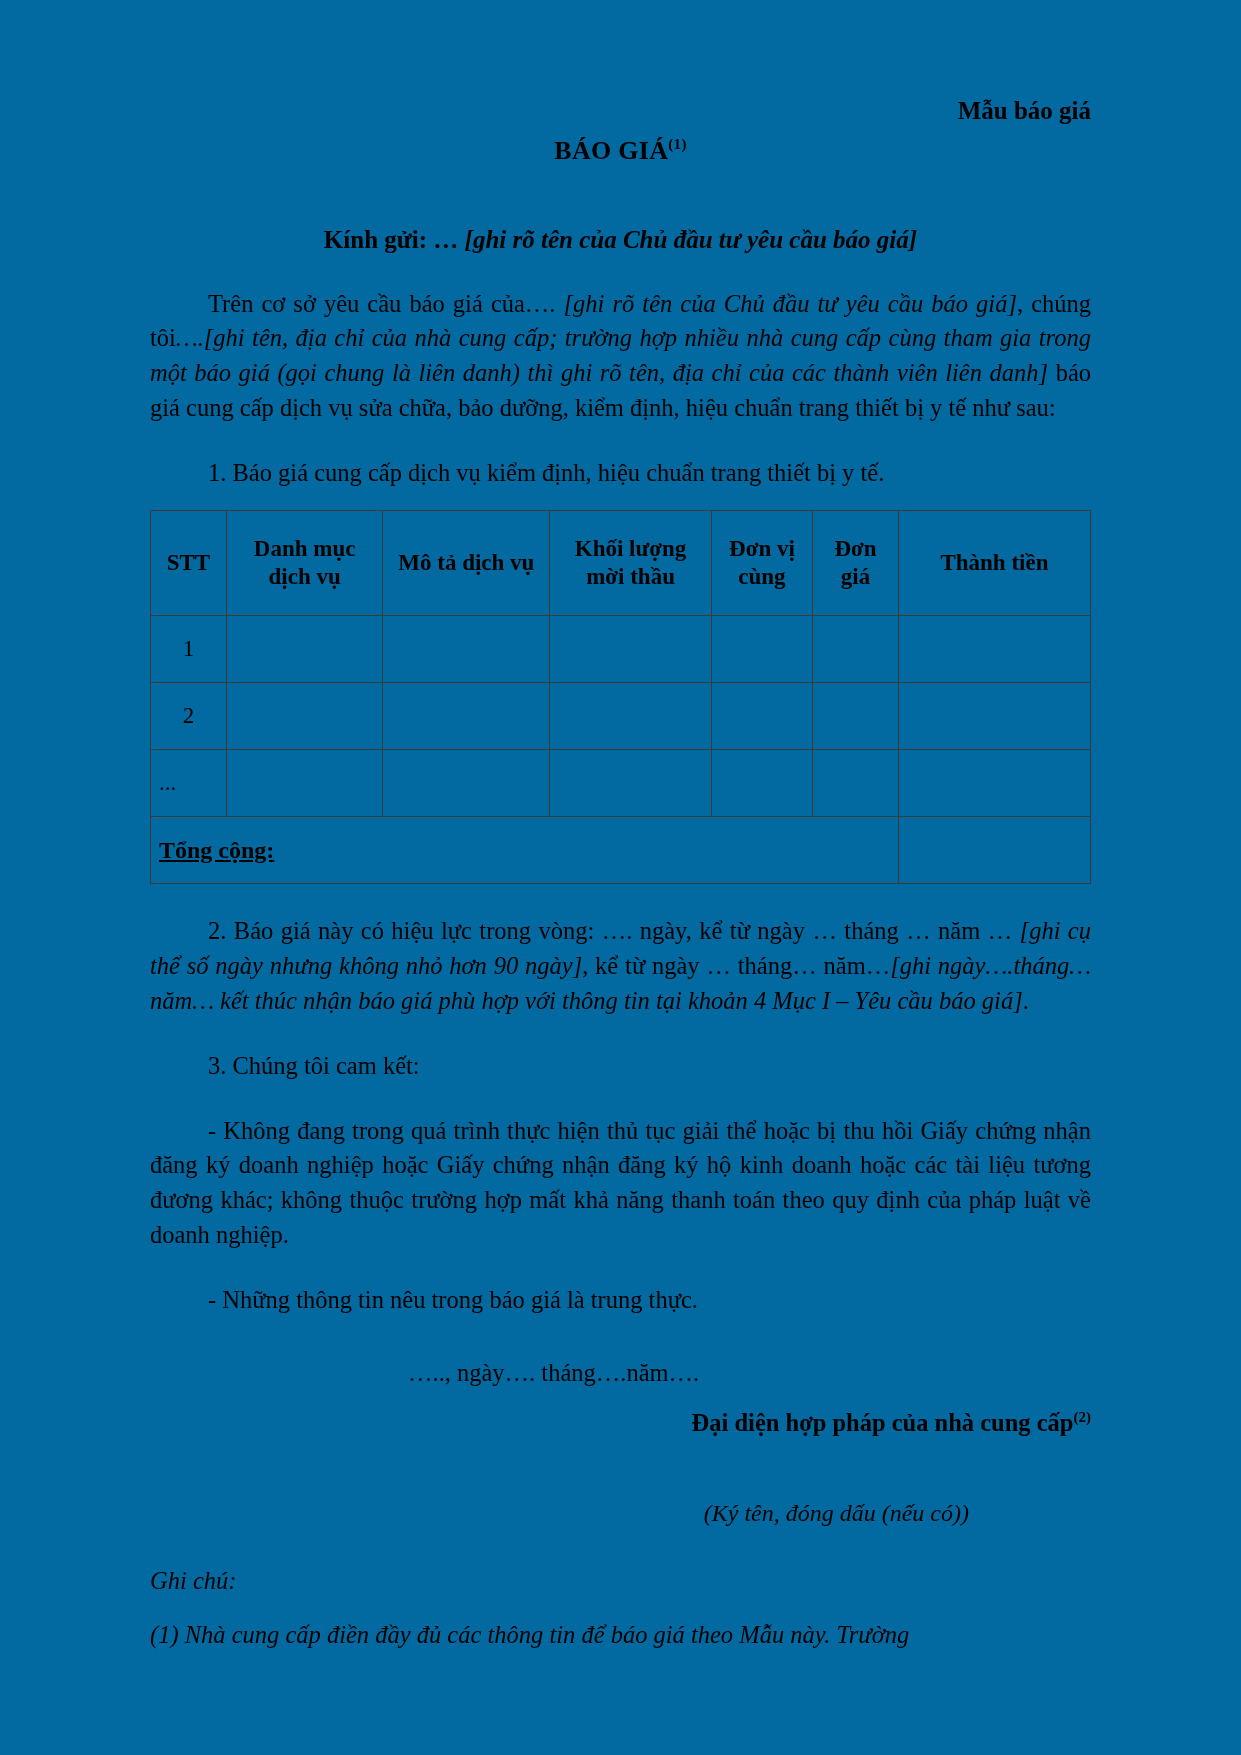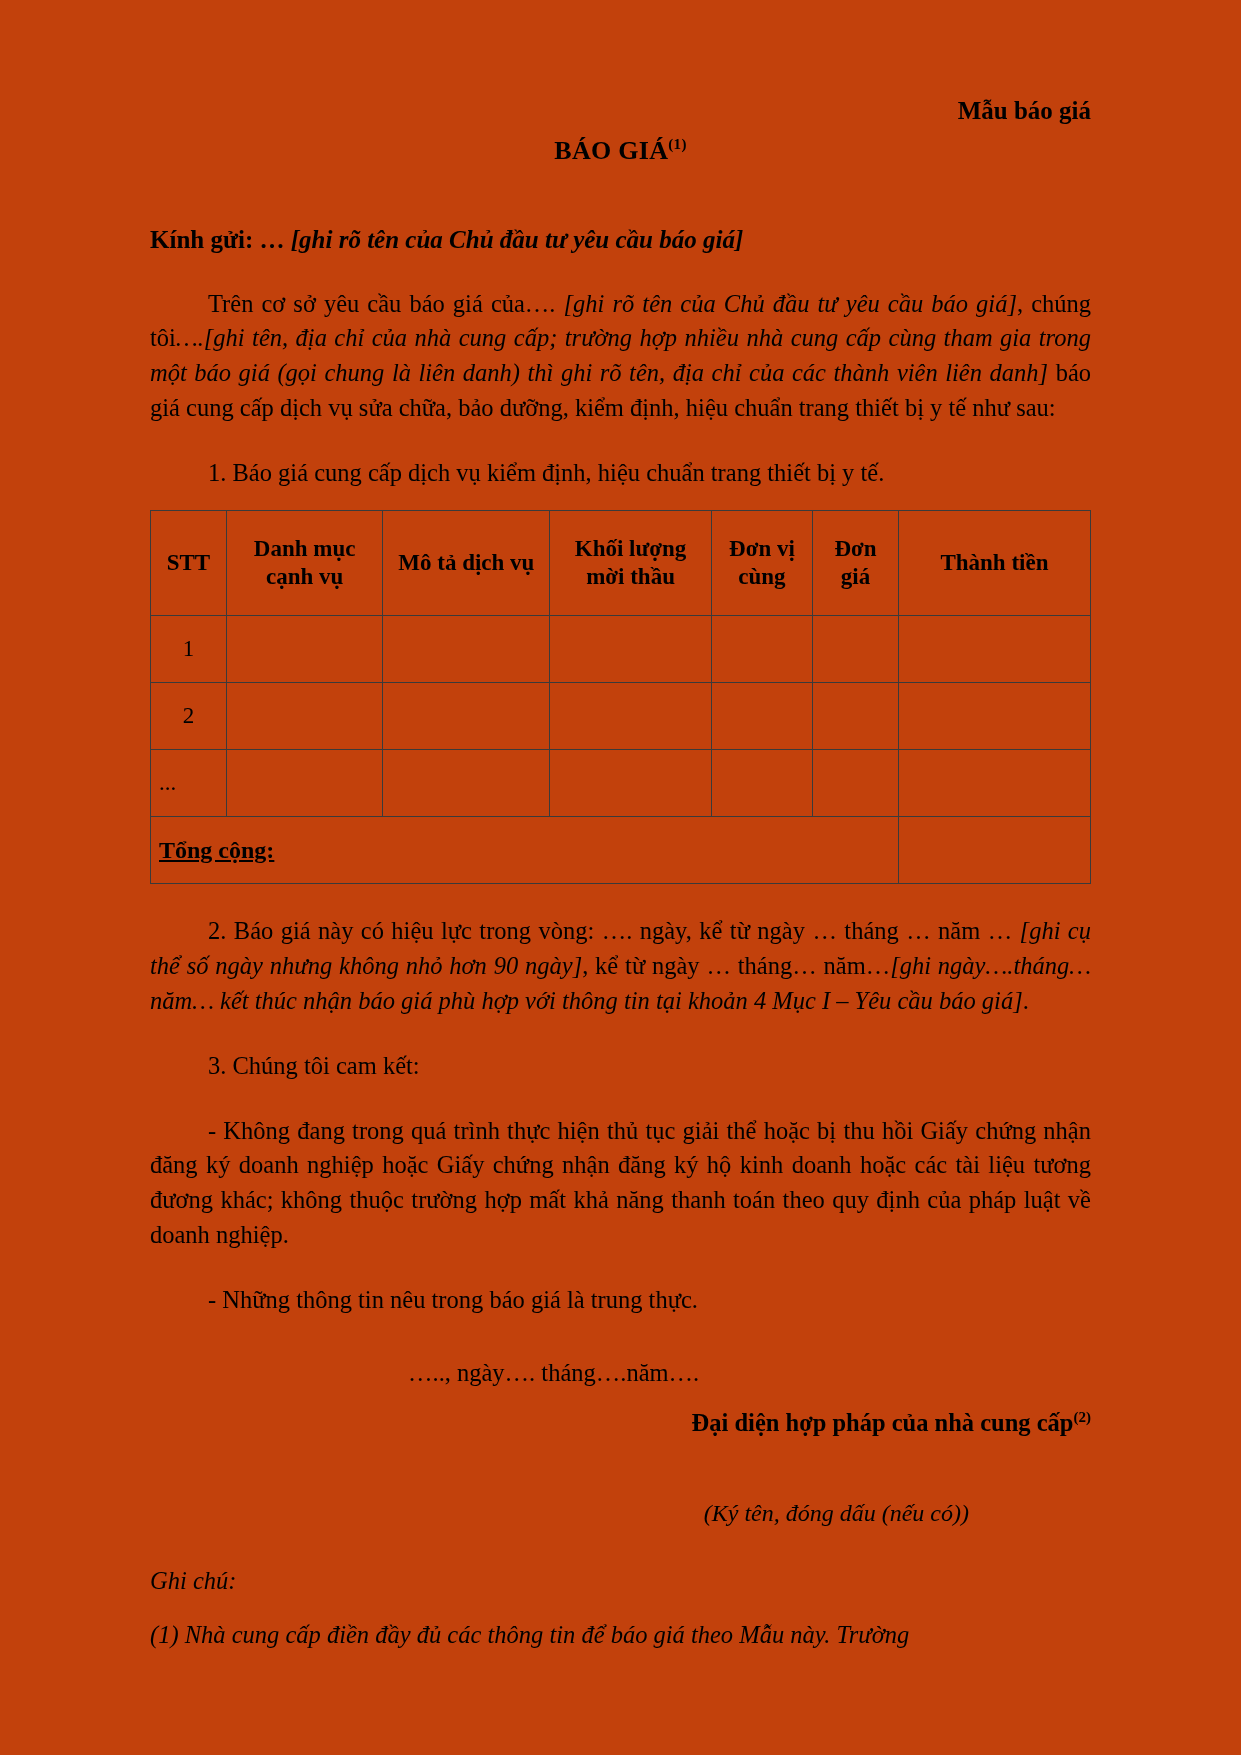--- a/index.html
+++ b/index.html
@@ -14,21 +14,21 @@
     font-family: "Liberation Serif", "DejaVu Serif", serif;
     color: #000000;
     overflow: hidden;
   }
   .page {
     position: relative;
     width: 1241px;
     height: 1755px;
     box-sizing: border-box;
     padding: 96px 150px 0 150px;
-    background: #c2410c;
+    background: #0369a1;
   }
   .i  { font-style: italic; }
   .just   { text-align: justify; text-align-last: left; }
 
   .hdr-right {
     font-size: 25px;
     font-weight: bold;
     text-align: right;
     line-height: 1.2;
     margin: 0 0 10px 0;
@@ -38,20 +38,21 @@
     font-weight: bold;
     text-align: center;
     margin: 0 0 4px 0;
     letter-spacing: .3px;
   }
   .doc-title sup { font-size: 15px; font-weight: bold; }
 
   .recipient {
     font-size: 25px;
     font-weight: bold;
+    text-align: center;
     margin: 58px 0 0 0;
     line-height: 1.3;
   }
 
   p.para {
     font-size: 24.5px;
     line-height: 1.42;
     margin: 30px 0 0 0;
     text-indent: 58px;
   }
@@ -169,21 +170,21 @@
         <col class="c-name">
         <col class="c-desc">
         <col class="c-qty">
       <col class="c-unit">
         <col class="c-price">
         <col class="c-total">
     </colgroup>
     <thead>
       <tr>
         <th>STT</th>
-        <th>Danh mục cạnh vụ</th>
+        <th>Danh mục dịch vụ</th>
         <th>Mô tả dịch vụ</th>
         <th>Khối lượng mời thầu</th>
         <th>Đơn vị cùng</th>
         <th>Đơn giá</th>
         <th>Thành tiền</th>
       </tr>
     </thead>
     <tbody>
       <tr>
         <td class="stt-cell">1</td>

